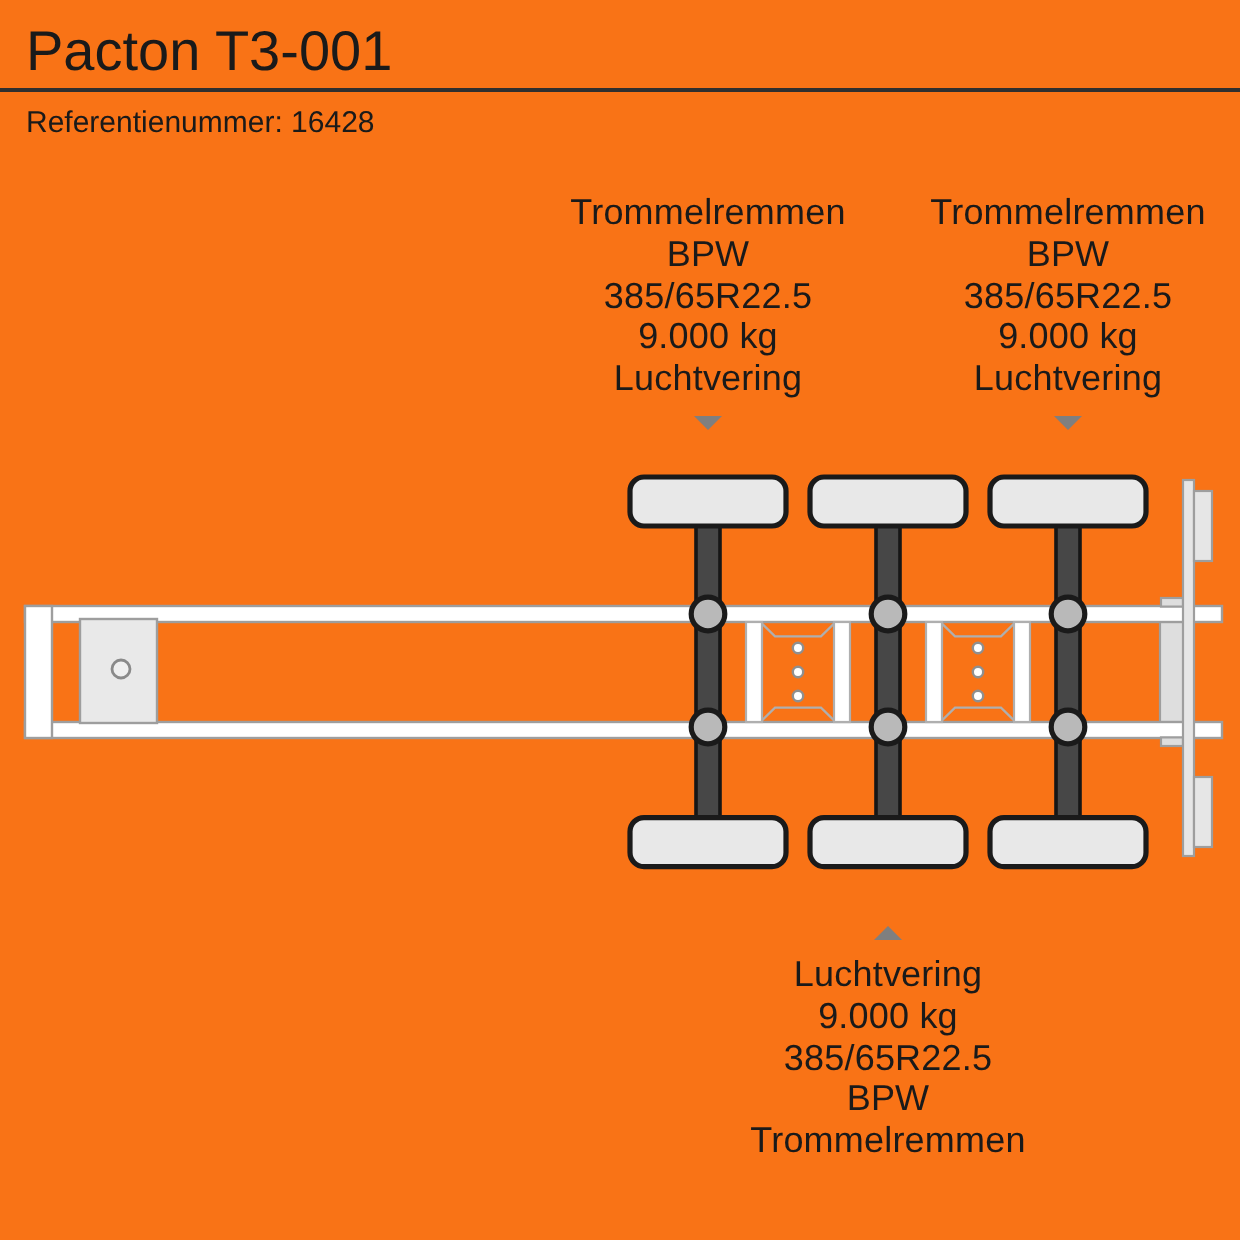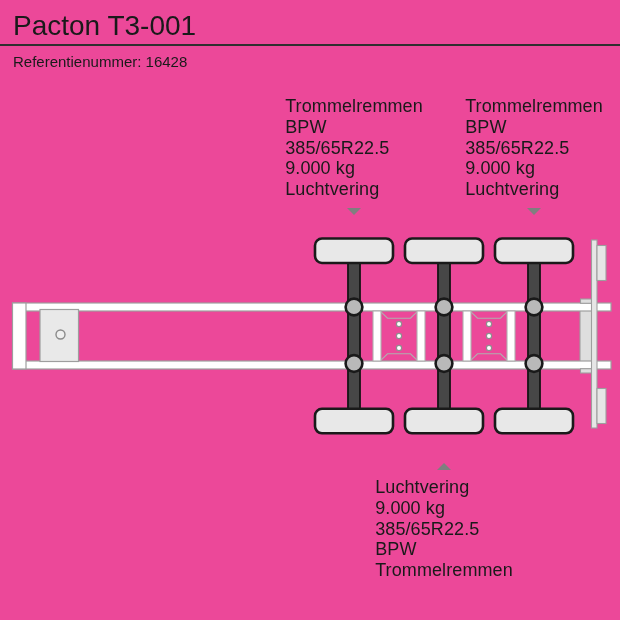--- a/index.html
+++ b/index.html
@@ -2,28 +2,28 @@
 <html style="--text: #1a1a1a; --divider: #2f2f2f; --arrow: #7f7f7f; --outline: #9e9e9e; --wheel-fill: #e8e8e8; --wheel-stroke: #1a1a1a; --axle-fill: #474747; --hub-fill: #b9b9b9; --plate-fill: #e9e9e9; --light-fill: #e6e6e6;"><head>
 <meta charset="utf-8">
 <style>
   :root{
     --text:#1a1a1a; --divider:#2f2f2f; --arrow:#7f7f7f; --outline:#9e9e9e;
     --wheel-fill:#e8e8e8; --wheel-stroke:#1a1a1a; --axle-fill:#474747;
     --hub-fill:#b9b9b9; --plate-fill:#e9e9e9; --light-fill:#e6e6e6;
   }
   html,body{margin:0;padding:0;background:#ffffff;}
   .stage{
-    position:relative; width:620px; height:620px; background:#ec4899;
+    position:relative; width:620px; height:620px; background:#f97316;
     font-family:"Liberation Sans", sans-serif; color:var(--text); overflow:hidden;
   }
   .title{position:absolute; left:13px; top:10px; font-size:28px; line-height:32px; font-weight:400;}
   .divider{position:absolute; left:0; top:44px; width:620px; height:2px; background:var(--divider);}
   .ref{position:absolute; left:13px; top:53px; font-size:15px; line-height:18px;}
   .spec{
-    position:absolute; transform:translateX(-50%); 
+    position:absolute; transform:translateX(-50%); text-align:center;
     font-size:18px; line-height:20.75px; letter-spacing:0.1px; white-space:nowrap;
   }
   .spec-a1{left:354px; top:96px;}
   .spec-a3{left:534px; top:96px;}
   .spec-a2{left:444px; top:477px;}
   .arrow{position:absolute; width:0; height:0; transform:translateX(-50%);}
   .arrow-down{border-left:7px solid transparent; border-right:7px solid transparent; border-top:7px solid var(--arrow);}
   .arrow-up{border-left:7px solid transparent; border-right:7px solid transparent; border-bottom:7px solid var(--arrow);}
   .ad1{left:354px; top:208px;}
   .ad2{left:534px; top:208px;}

